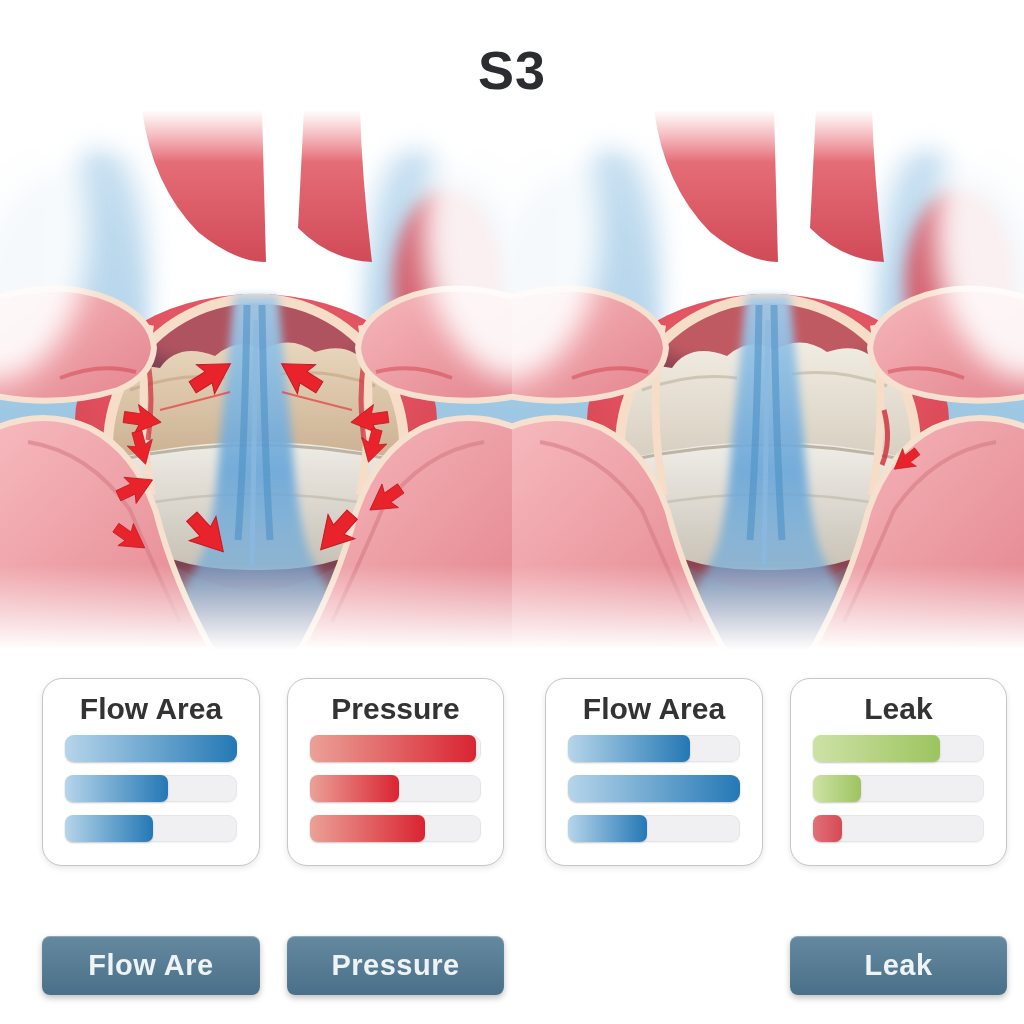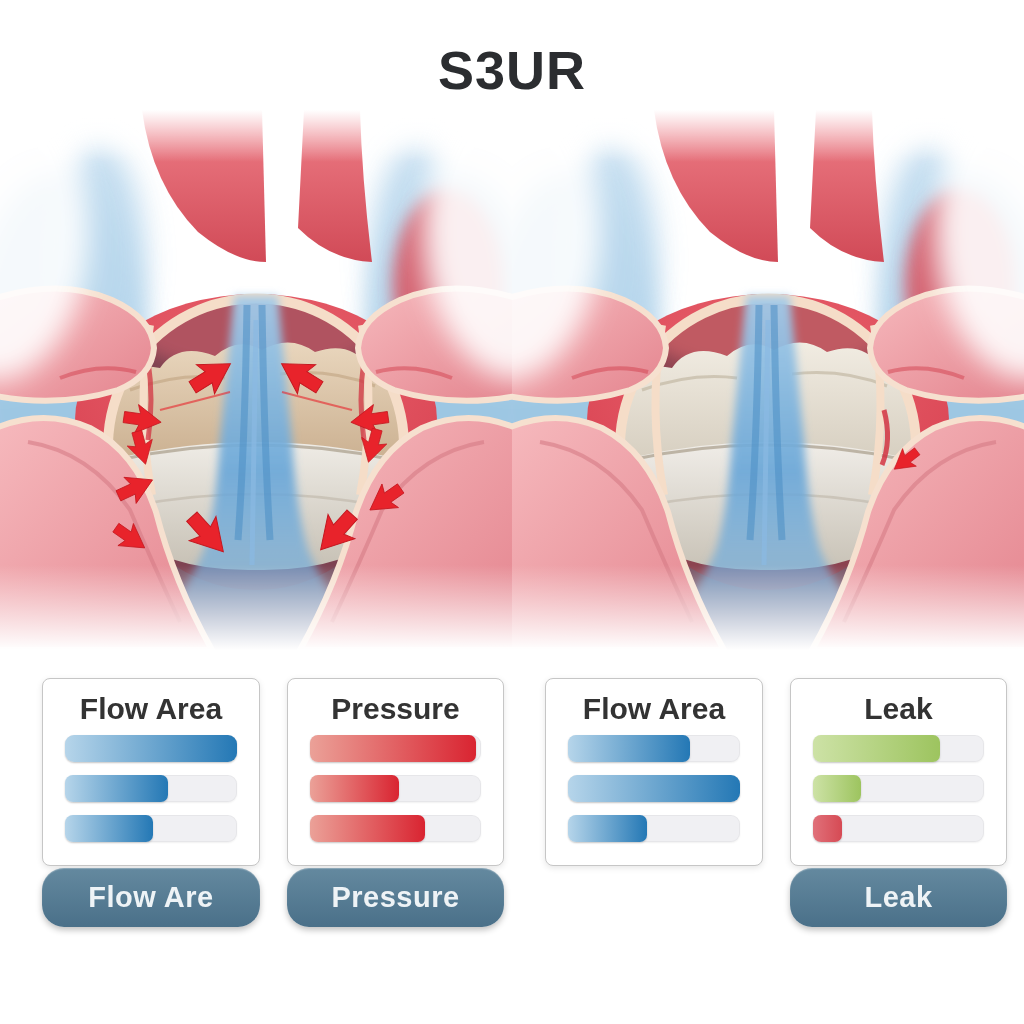--- a/index.html
+++ b/index.html
@@ -6,42 +6,42 @@
   .stage{position:relative;width:1024px;height:1024px;background:#ffffff;overflow:hidden;
          font-family:"Liberation Sans", sans-serif;}
   
   .titles-row{position:absolute;top:34px;left:0;width:1024px;height:72px;display:flex;}
   .title-half{flex:1;display:flex;align-items:center;justify-content:center;}
   .big-title{font-size:54px;font-weight:700;color:#2b2d30;letter-spacing:1px;}
   
   .illos-row{position:absolute;top:110px;left:0;width:1024px;height:540px;display:flex;}
   .illos-row svg{width:512px;height:540px;display:block;}
   
-  .panel{position:absolute;top:678px;height:188px;background:#ffffff;border-radius:8px;
+  .panel{position:absolute;top:678px;height:188px;background:#ffffff;border-radius:20px;
          box-shadow:0 2px 6px rgba(0,0,0,0.10);box-sizing:border-box;}
   .panel-title{text-align:center;margin-top:13px;font-size:30px;font-weight:700;}
   .bar-group{padding:9px 22px 0 22px;}
   .bar-track{position:relative;height:27px;border-radius:9px;margin-bottom:13px;
              box-shadow:inset 0 0 0 1px rgba(0,0,0,0.04), 0 1px 2px rgba(0,0,0,0.06);}
   .bar-fill{position:absolute;left:0;top:0;height:100%;border-radius:8px 7px 7px 8px;
             box-shadow:0 1px 2px rgba(0,0,0,0.18);}
   
-  .action-button{position:absolute;top:868px;height:59px;border:none;border-radius:22px;
+  .action-button{position:absolute;top:936px;height:59px;border:none;border-radius:8px;
          display:flex;align-items:center;justify-content:center;cursor:pointer;
          font-family:"Liberation Sans", sans-serif;font-size:29px;font-weight:600;letter-spacing:0.5px;
          box-shadow:0 3px 6px rgba(0,0,0,0.25), inset 0 1px 1px rgba(255,255,255,0.28);}
 </style>
 </head>
 <body>
 
 <div class="stage">
 
   <div class="titles-row">
     <div class="title-half">
-      <span class="big-title" style="color: rgb(43, 45, 48);">S3UR</span>
+      <span class="big-title" style="color: rgb(43, 45, 48);">S3</span>
     </div>
   </div>
 
   <div class="illos-row">
 
     <svg viewBox="0 0 512 540">
       <defs>
         <linearGradient id="Lred" x1="0" y1="0" x2="0" y2="1">
           <stop offset="0" stop-color="#ef7f88"></stop>
             <stop offset="1" stop-color="#d14a57"></stop>

